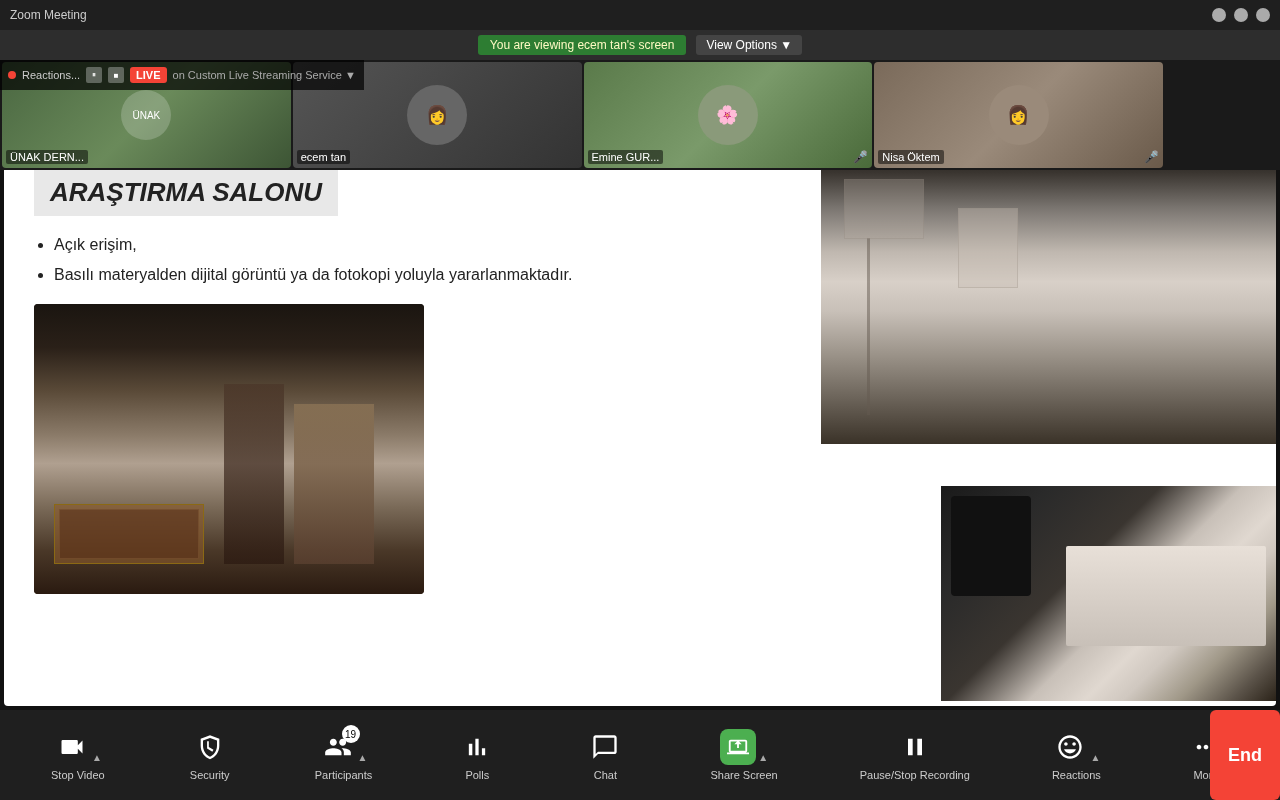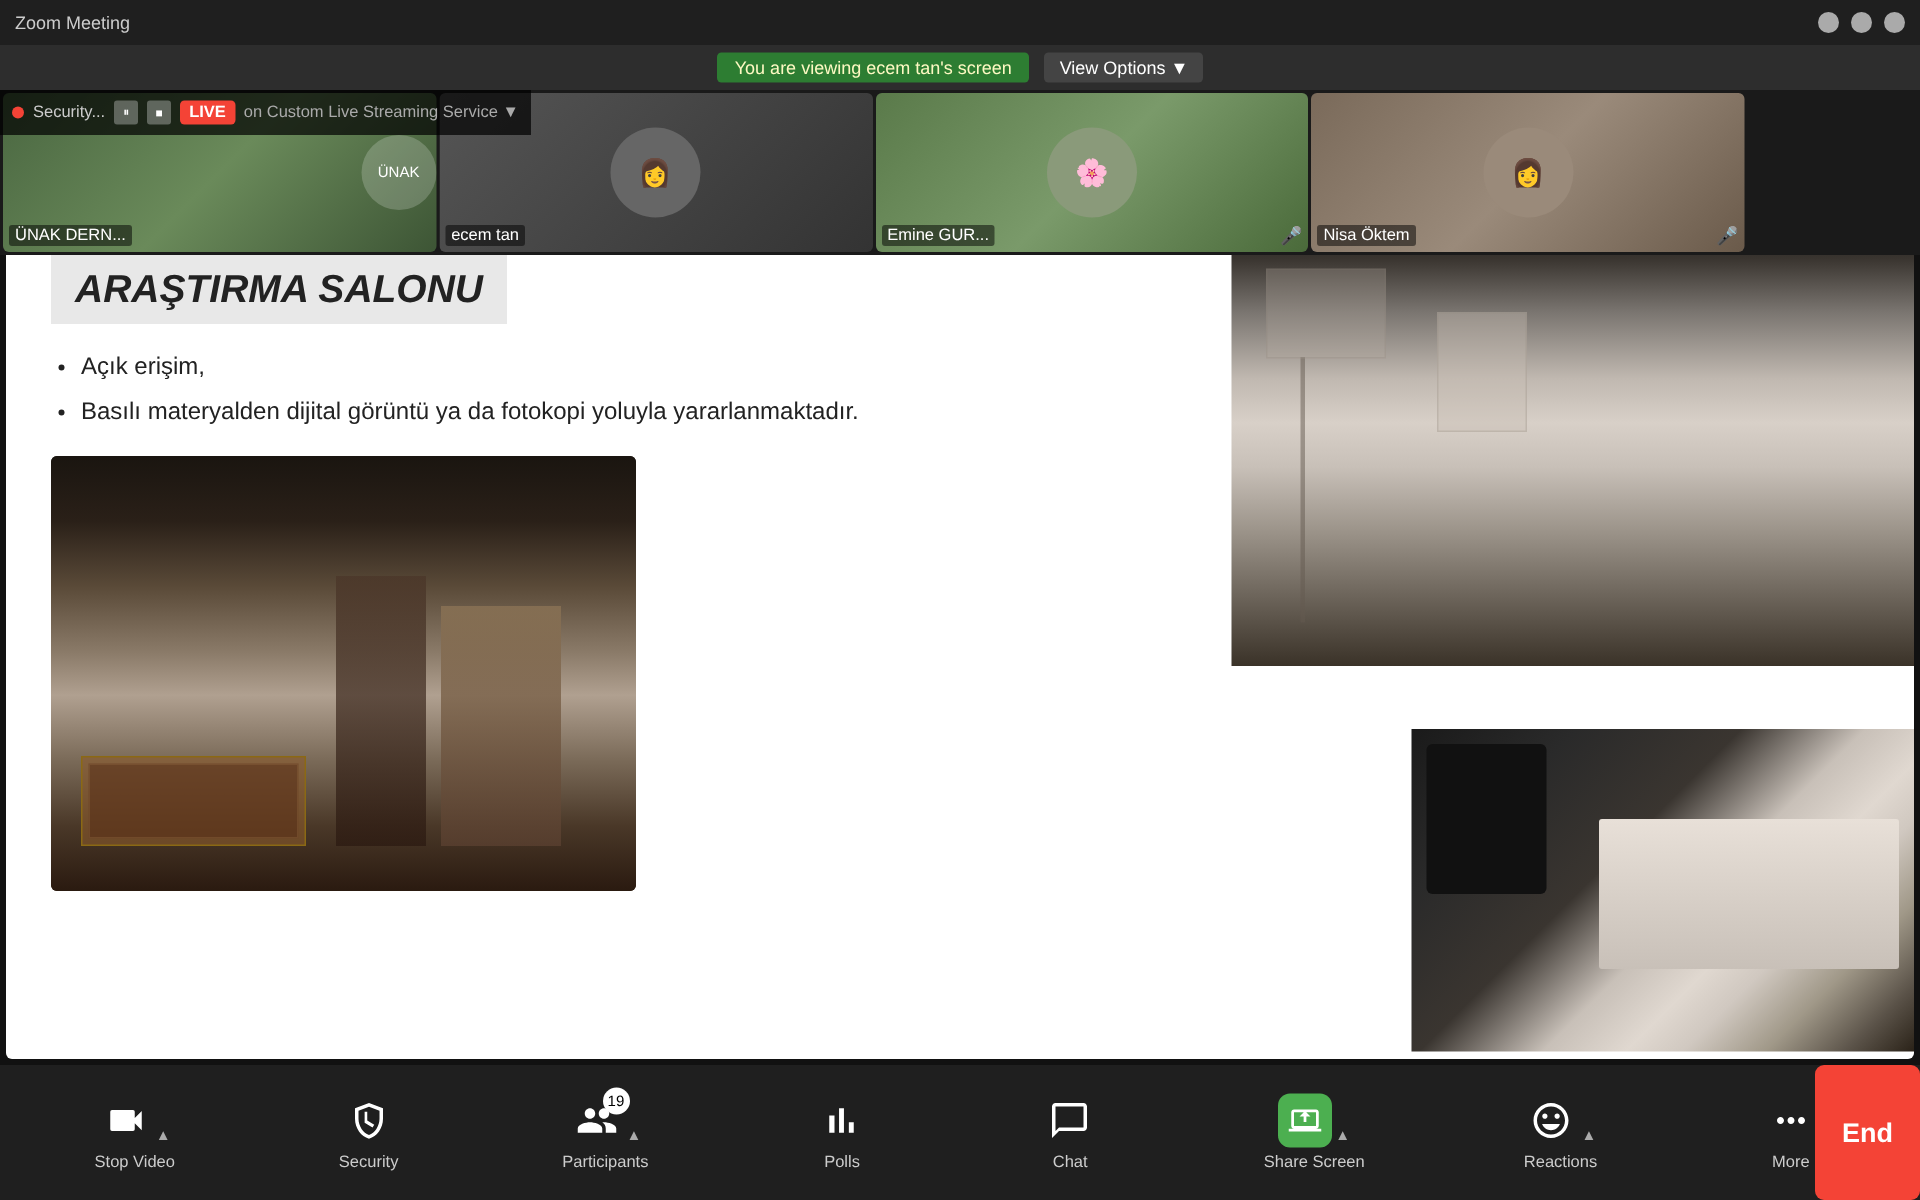--- a/index.html
+++ b/index.html
@@ -367,32 +367,32 @@
   </div>
 </div>
 
 <div class="notification-bar">
   <span class="viewing-badge">You are viewing ecem tan's screen</span>
   <span class="view-options-btn">View Options ▼</span>
 </div>
 
 <div class="recording-bar">
   <div class="rec-dot"></div>
-  <span class="rec-text">Security...</span>
+  <span class="rec-text">Reactions...</span>
   <div class="pause-btn">⏸</div>
   <div class="stop-btn">■</div>
   <span class="live-badge">LIVE</span>
   <span class="live-service">on Custom Live Streaming Service ▼</span>
 </div>
 
 <div class="participant-strip">
   <div class="participant-strip-inner">
 
     <div class="participant-tile p-tile-1">
-      <div style="width:100%;height:100%;display:flex;align-items:flex-end;justify-content:center;flex-direction:column;gap:4px;">
+      <div style="width:100%;height:100%;display:flex;align-items:center;justify-content:center;flex-direction:column;gap:4px;">
         <div style="width:50px;height:50px;border-radius:50%;background:rgba(255,255,255,0.2);display:flex;align-items:center;justify-content:center;">
           <span style="color:white;font-size:10px;text-align:center;">ÜNAK</span>
         </div>
       </div>
       <span class="participant-name">ÜNAK DERN...</span>
     </div>
 
     <div class="participant-tile p-tile-2">
       <div style="width:100%;height:100%;background:linear-gradient(135deg,#555,#333);display:flex;align-items:center;justify-content:center;">
         <div style="width:60px;height:60px;border-radius:50%;background:#666;overflow:hidden;display:flex;align-items:center;justify-content:center;">
@@ -537,20 +537,28 @@
       <div class="toolbar-icon" style="background:#4caf50;border-radius:8px;padding:5px;">
         <svg width="22" height="22" viewBox="0 0 24 24" fill="white">
           <path d="M20 18c1.1 0 2-.9 2-2V6c0-1.1-.9-2-2-2H4c-1.1 0-2 .9-2 2v10c0 1.1.9 2 2 2H0v2h24v-2h-4zM4 6h16v10H4V6zm8-1l-4 4h3v4h2v-4h3l-4-4z"></path>
         </svg>
       </div>
       <span class="arrow-up">▲</span>
     </div>
     <span class="toolbar-label">Share Screen</span>
   </div>
 
+  <div class="toolbar-item">
+    <div class="toolbar-icon">
+      <svg class="svg-icon" viewBox="0 0 24 24" fill="white">
+        <path d="M6 19h4V5H6v14zm8-14v14h4V5h-4z"></path>
+      </svg>
+    </div>
+    <span class="toolbar-label">Pause/Stop Recording</span>
+  </div>
 
 
   <div class="toolbar-item">
     <div class="toolbar-item-with-arrow">
       <div class="toolbar-icon">
         <svg class="svg-icon" viewBox="0 0 24 24" fill="white">
           <path d="M11.99 2C6.47 2 2 6.48 2 12s4.47 10 9.99 10C17.52 22 22 17.52 22 12S17.52 2 11.99 2zM12 20c-4.42 0-8-3.58-8-8s3.58-8 8-8 8 3.58 8 8-3.58 8-8 8zm3.5-9c.83 0 1.5-.67 1.5-1.5S16.33 8 15.5 8 14 8.67 14 9.5s.67 1.5 1.5 1.5zm-7 0c.83 0 1.5-.67 1.5-1.5S9.33 8 8.5 8 7 8.67 7 9.5 7.67 11 8.5 11zm3.5 6.5c2.33 0 4.31-1.46 5.11-3.5H6.89c.8 2.04 2.78 3.5 5.11 3.5z"></path>
         </svg>
       </div>
       <span class="arrow-up">▲</span>

